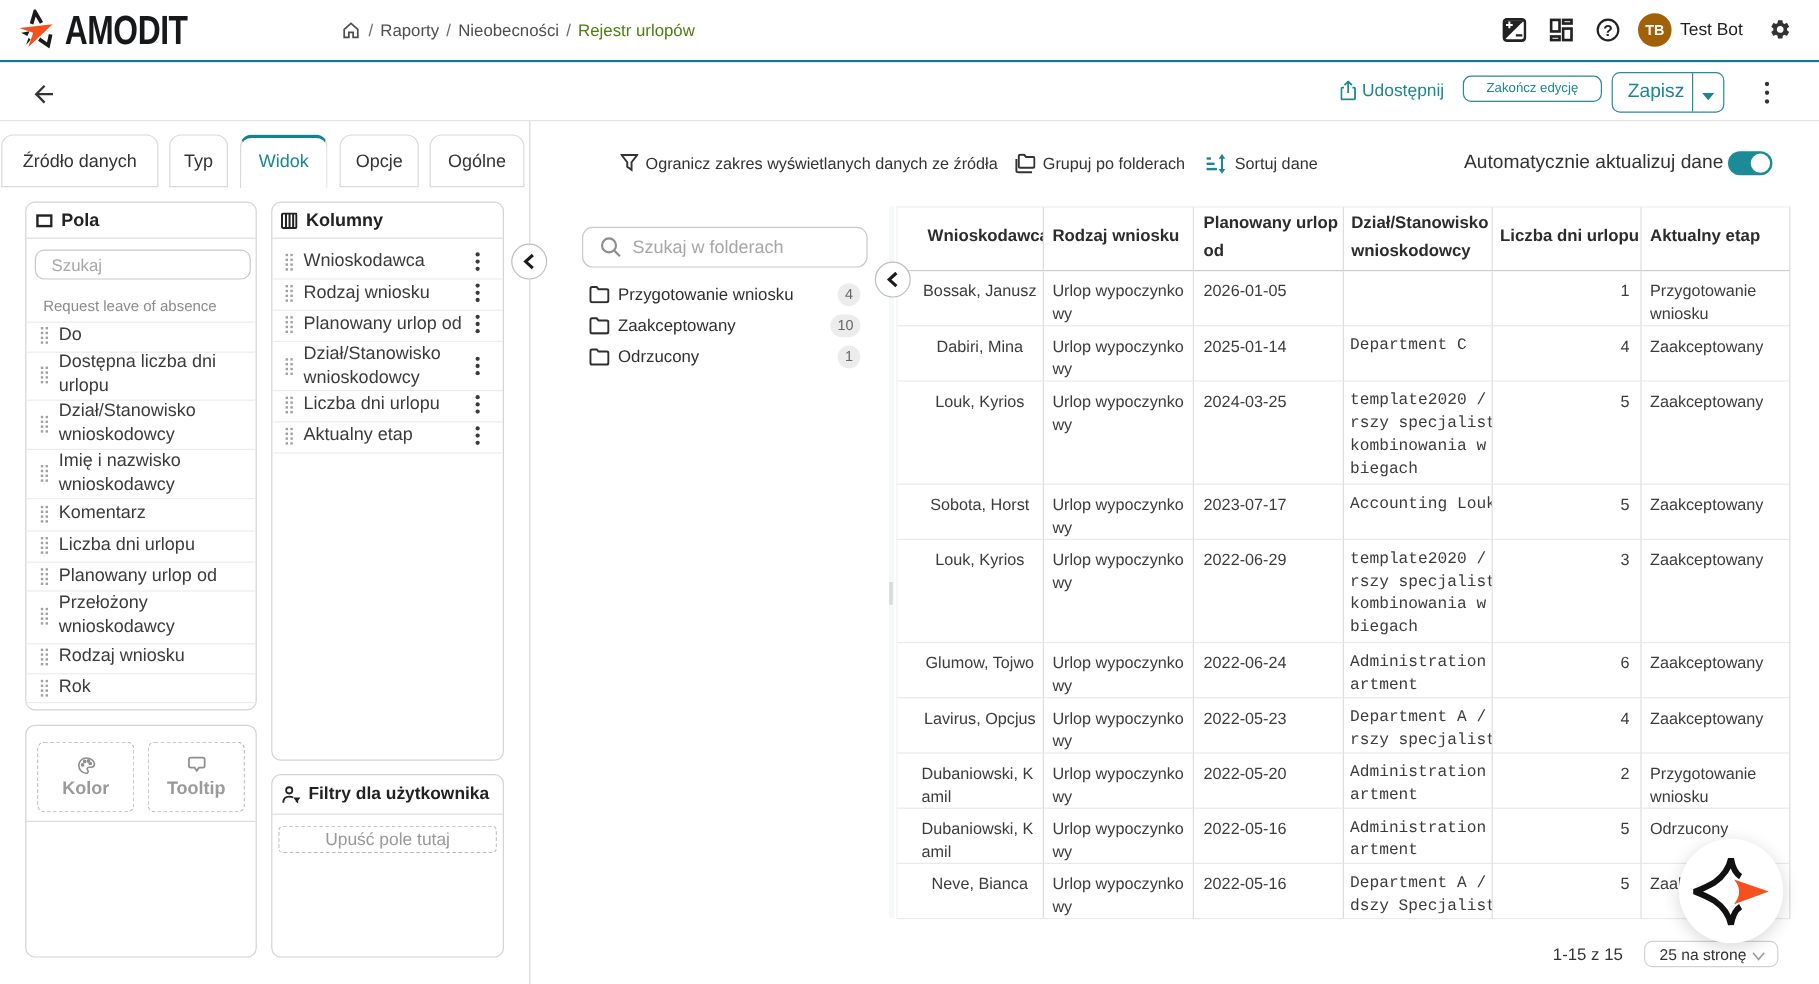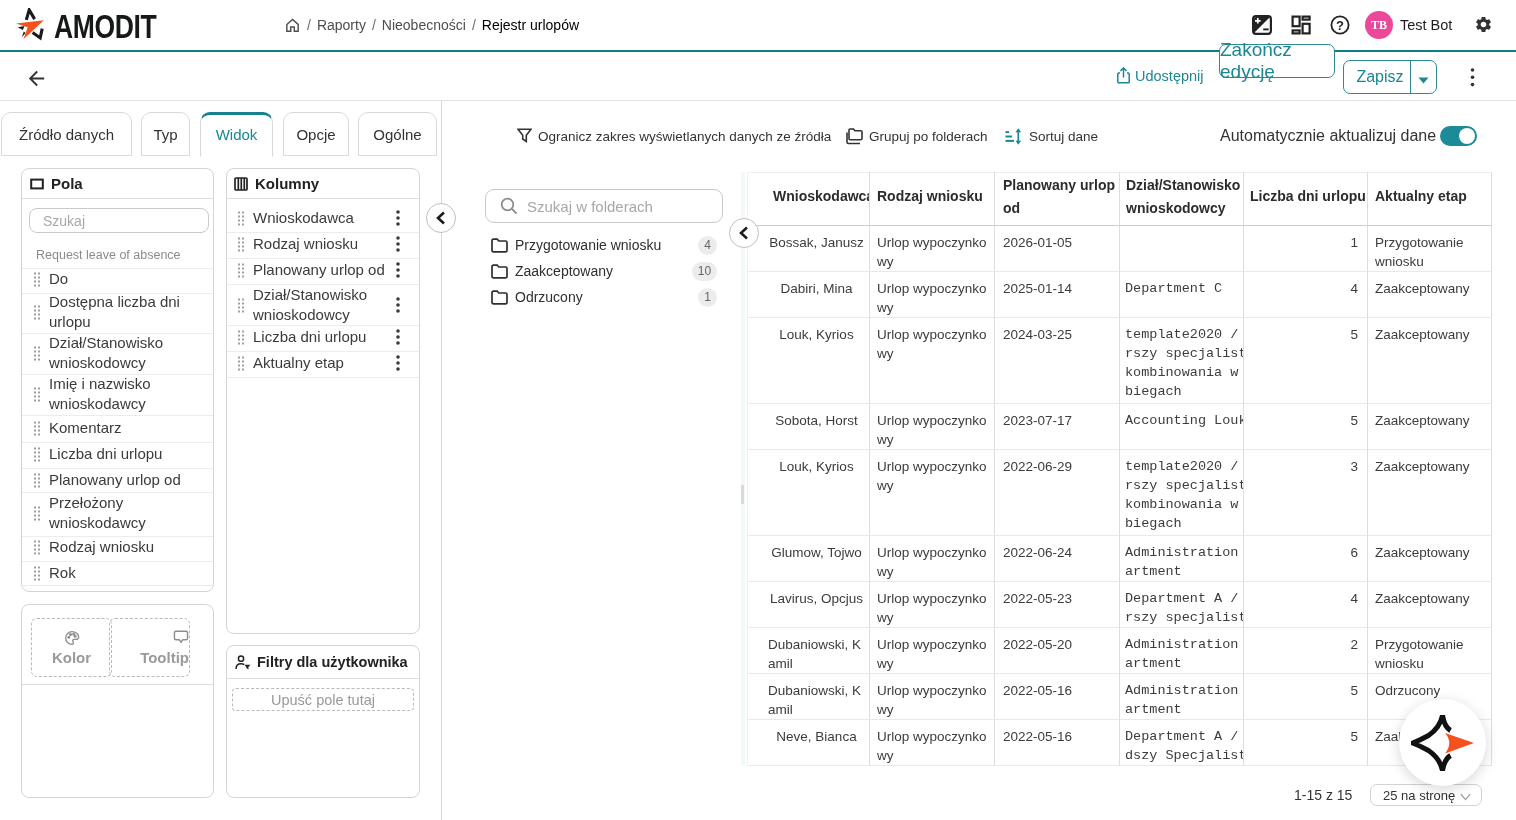--- a/index.html
+++ b/index.html
@@ -8,21 +8,21 @@
   body { font-family:"Liberation Sans", sans-serif; color:#333; }
   .app { position:relative; width:1516px; height:820px; background:#fff; overflow:hidden; }
   .abs { position:absolute; }
   .teal { color:#1a8793; }
   svg { display:block; }
 
   
   .hdr { position:absolute; top:0; left:0; width:1516px; height:52px; background:#fff; border-bottom:2px solid #0e7d8a; }
   .crumb { position:absolute; top:0; height:50px; display:flex; align-items:center; font-size:14px; color:#4d4d4d; }
   .crumb .sep { margin:0 6px; color:#6d6d6d; }
-  .crumb .cur { color:#000000; }
+  .crumb .cur { color:#4d7c0f; }
   .logotext { position:absolute; left:54px; top:7px; font-size:34px; font-weight:bold; color:#17181a; letter-spacing:-0.5px; transform:scaleX(.78); transform-origin:left top; }
 
   
   .tbar { position:absolute; top:52px; left:0; width:1516px; height:49px; border-bottom:1px solid #e2e2e2; background:#fff; }
   .btn { position:absolute; border:1px solid #2b8a96; border-radius:7px; background:#fff; color:#1a8793; display:flex; align-items:center; justify-content:center; }
 
   
   .side-border { position:absolute; left:441px; top:101px; width:1px; height:719px; background:#d6d6d6; }
   .tab { position:absolute; top:112px; height:44px; background:#fff; border:1px solid #d9d9d9; border-radius:10px 10px 0 0; font-size:15px; color:#333; display:flex; align-items:flex-start; justify-content:center; padding-top:13px; }
   .tab.act { border-bottom:1px solid #fff; border-top:3px solid #15828e; color:#1a8793; padding-top:11px; height:45px; }
@@ -115,38 +115,38 @@
   <svg class="abs" style="left:1291px;top:15px" width="20" height="20" viewBox="0 0 20 20" fill="none" stroke="#222" stroke-width="2.2">
     <rect x="1.6" y="1.6" width="7" height="9.6"></rect>
     <rect x="1.6" y="15.4" width="7" height="3"></rect>
     <rect x="11.6" y="1.6" width="7" height="3"></rect>
     <rect x="11.6" y="8.8" width="7" height="9.6"></rect>
   </svg>
   <svg class="abs" style="left:1330px;top:15px" width="20" height="20" viewBox="0 0 20 20">
     <circle cx="10" cy="10" r="8.6" fill="none" stroke="#222" stroke-width="1.8"></circle>
     <text x="10" y="14.6" font-size="13" font-weight="bold" fill="#222" text-anchor="middle" font-family="Liberation Sans">?</text>
   </svg>
-  <div class="abs" style="left:1365px;top:11px;width:28px;height:28px;border-radius:50%;background:#ec4899;color:#fff;font-size:12px;font-weight:bold;display:flex;align-items:center;justify-content:center;font-family:Liberation Serif, serif;">TB</div>
+  <div class="abs" style="left:1365px;top:11px;width:28px;height:28px;border-radius:50%;background:#a16207;color:#fff;font-size:12px;font-weight:bold;display:flex;align-items:center;justify-content:center;">TB</div>
   <div class="abs" style="left:1400px;top:17px;font-size:14.5px;color:#1d1d1d;">Test Bot</div>
   <svg class="abs" style="left:1474px;top:15px" width="19" height="19" viewBox="0 0 24 24" fill="#333">
       <path d="M19.14,12.94c0.04-0.3,0.06-0.61,0.06-0.94c0-0.32-0.02-0.64-0.07-0.94l2.03-1.58c0.18-0.14,0.23-0.41,0.12-0.61l-1.92-3.32c-0.12-0.22-0.37-0.29-0.59-0.22l-2.39,0.96c-0.5-0.38-1.03-0.7-1.62-0.94L14.4,2.81c-0.04-0.24-0.24-0.41-0.48-0.41h-3.84c-0.24,0-0.43,0.17-0.47,0.41L9.25,5.35C8.66,5.59,8.12,5.92,7.63,6.29L5.24,5.33c-0.22-0.08-0.47,0-0.59,0.22L2.74,8.87C2.62,9.08,2.66,9.34,2.86,9.48l2.03,1.58C4.84,11.36,4.8,11.69,4.8,12s0.02,0.64,0.07,0.94l-2.03,1.58c-0.18,0.14-0.23,0.41-0.12,0.61l1.92,3.32c0.12,0.22,0.37,0.29,0.59,0.22l2.39-0.96c0.5,0.38,1.03,0.7,1.62,0.94l0.36,2.54c0.05,0.24,0.24,0.41,0.48,0.41h3.84c0.24,0,0.44-0.17,0.47-0.41l0.36-2.54c0.59-0.24,1.13-0.56,1.62-0.94l2.39,0.96c0.22,0.08,0.47,0,0.59-0.22l1.92-3.32c0.12-0.22,0.07-0.47-0.12-0.61L19.14,12.94z M12,15.6c-1.98,0-3.6-1.62-3.6-3.6s1.62-3.6,3.6-3.6s3.6,1.62,3.6,3.6S13.98,15.6,12,15.6z"></path>
     </svg>
 
   <div class="tbar"></div>
   <svg class="abs" style="left:25px;top:67px" width="23" height="23" viewBox="0 0 24 24" fill="#333">
       <path d="M20 11H7.83l5.59-5.59L12 4l-8 8 8 8 1.41-1.41L7.83 13H20v-2z"></path>
     </svg>
 
   <svg class="abs" style="left:1117px;top:67px" width="13" height="17" viewBox="0 0 13 17" fill="none" stroke="#1a8793" stroke-width="1.5">
     <path d="M3,6 H1.7 Q0.8,6 0.8,7 V15 Q0.8,15.8 1.7,15.8 H11.3 Q12.2,15.8 12.2,15 V7 Q12.2,6 11.3,6 H10"></path>
     <path d="M6.5,10.5 V1.2 M3.4,4 L6.5,0.9 L9.6,4"></path>
   </svg>
   <div class="abs teal" style="left:1135px;top:68px;font-size:14.5px;text-align:center;">Udostępnij</div>
 
-  <div class="btn" style="left:1219px;top:44px;width:116px;height:34px;font-size:19px;">Zakończ edycję</div>
+  <div class="btn" style="left:1219px;top:63px;width:116px;height:22px;font-size:11px;">Zakończ edycję</div>
   <div class="btn" style="left:1343px;top:60px;width:94px;height:34px;font-size:16px;padding-right:20px;">Zapisz</div>
   <div class="abs" style="left:1410px;top:61px;width:1px;height:32px;background:#2b8a96;"></div>
   <svg class="abs" style="left:1418px;top:77px" width="11" height="7" viewBox="0 0 11 7" fill="#1a8793">
       <path d="M0.5,0.5 L5.5,6.5 L10.5,0.5 Z"></path>
     </svg>
   <svg class="abs" style="left:1470px;top:68px" width="5" height="19" viewBox="0 0 5 19" fill="#333">
       <circle cx="2.5" cy="2" r="1.8"></circle>
       <circle cx="2.5" cy="9.3" r="1.8"></circle>
       <circle cx="2.5" cy="16.6" r="1.8"></circle>
     </svg>
@@ -299,21 +299,21 @@
     <div class="dashbtn" style="left:9px;top:13px;width:81px;height:59px;">
       <svg width="16" height="16" viewBox="0 0 24 24" fill="none" stroke="#8e8e8e" stroke-width="2">
           <path d="M12,2.5 a9.5,9.5 0 1 0 0,19 a2.2,2.2 0 0 0 1.6-3.7 a2.2,2.2 0 0 1 1.6-3.7 H18 a4,4 0 0 0 4-4 C22,6 17.5,2.5 12,2.5 Z"></path>
           <circle cx="7.2" cy="11" r="1.3" fill="#8e8e8e"></circle>
           <circle cx="9.8" cy="6.8" r="1.3" fill="#8e8e8e"></circle>
           <circle cx="14.6" cy="6.2" r="1.3" fill="#8e8e8e"></circle>
           <circle cx="16.8" cy="9.4" r="1.3" fill="#8e8e8e"></circle>
         </svg>
       <div style="margin-top:3px;">Kolor</div>
     </div>
-    <div class="dashbtn" style="left:87px;top:13px;width:81px;height:59px;align-items:flex-end;">
+    <div class="dashbtn" style="left:101px;top:13px;width:81px;height:59px;">
       <svg width="16" height="15" viewBox="0 0 22 20" fill="none" stroke="#8e8e8e" stroke-width="2">
           <path d="M2,3.5 Q2,1.5 4,1.5 H18 Q20,1.5 20,3.5 V11 Q20,13 18,13 H13.5 L11,16.5 L8.5,13 H4 Q2,13 2,11 Z"></path>
         </svg>
       <div style="margin-top:4px;">Tooltip</div>
     </div>
   </div>
 
   <div class="panel" style="left:226px;top:645px;width:194px;height:153px;">
     <div class="phead" style="height:33px;font-size:14.5px;">
       <svg style="margin-left:8px" width="16" height="15" viewBox="0 0 20 19" fill="none" stroke="#222" stroke-width="1.9">

